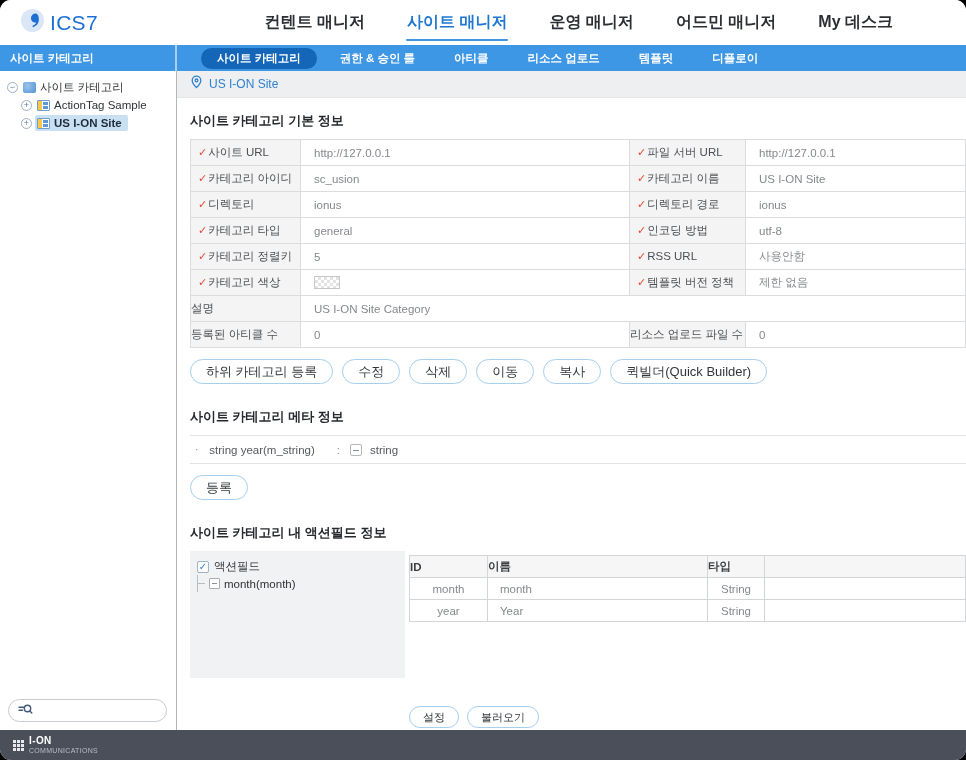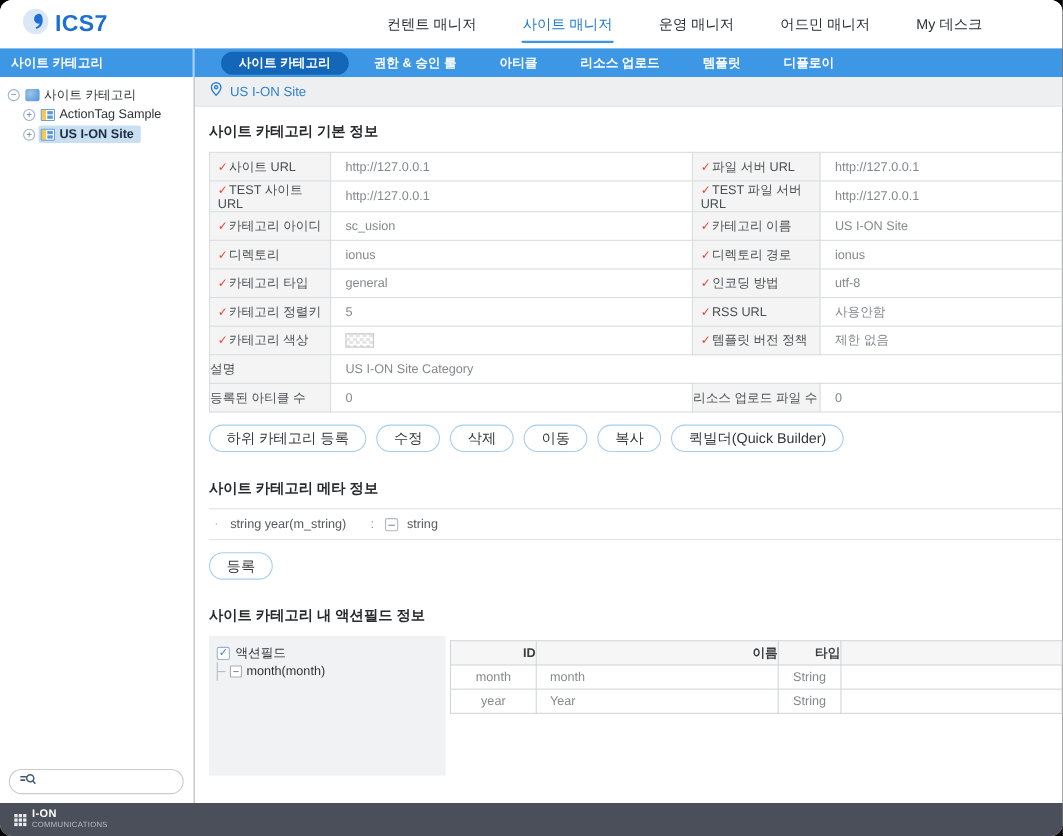--- a/index.html
+++ b/index.html
@@ -3,23 +3,23 @@
 <meta charset="utf-8">
 <style>
   *{margin:0;padding:0;box-sizing:border-box}
   html,body{background:#000}
   body{font-family:"Liberation Sans","DejaVu Sans",sans-serif;}
   .page{width:966px;height:760px;background:#fff;border-radius:11px;overflow:hidden;display:flex;flex-direction:column;position:relative}
 
   
   .topbar{flex:0 0 44px;display:flex;align-items:center;background:#fff;padding-left:20px}
   .logo{display:flex;align-items:center;gap:5px;cursor:pointer}
-  .logo-text{font-size:21px;font-weight:700;color:#1c6fd3;letter-spacing:.3px}
+  .logo-text{font-size:21px;font-weight:400;color:#1c6fd3;letter-spacing:.3px}
   .topnav{margin-left:auto;display:flex;gap:40px;padding-right:72px}
-  .nav-item{font-size:13px;font-weight:400;color:#2b2f33;cursor:pointer;position:relative;padding:12px 1px}
+  .nav-item{font-size:16px;font-weight:700;color:#2b2f33;cursor:pointer;position:relative;padding:12px 1px}
   .nav-item.active{color:#1e78d0}
   .nav-item.active::after{content:"";position:absolute;left:0;right:0;bottom:4px;height:2px;background:#3f94e4;border-radius:1px}
 
   
   .bluebar{flex:0 0 26px;background:#3e97e5;display:flex;align-items:stretch}
   .side-title{flex:0 0 177px;display:flex;align-items:center;padding-left:10px;color:#fff;font-size:11.5px;font-weight:700;border-right:2px solid rgba(255,255,255,.55)}
   .tabbar{display:flex;align-items:center;padding-left:24px}
   .tab{color:#fff;font-size:11.5px;font-weight:700;padding:3px 16px;border-radius:12px;margin-right:7px;cursor:pointer;white-space:nowrap}
   .tab.active{background:#1366b8}
 
@@ -70,21 +70,21 @@
   .af-row{display:flex;align-items:center;gap:5px;height:17px;font-size:11.5px;color:#2f3337;cursor:pointer}
   .cbx{width:12px;height:12px;border:1px solid #9fb3c7;border-radius:2px;background:#fff;color:#2e7fd4;font-size:10px;font-weight:700;line-height:10px;text-align:center;cursor:pointer;flex:0 0 12px}
   .af-children{border-left:1px solid #b8bdc2}
   .af-child{display:flex;align-items:center;gap:4px;height:17px;font-size:11.5px;color:#2f3337;cursor:pointer}
   .af-child::before{content:"";width:7px;height:1px;background:#b8bdc2}
   .bbox{width:11px;height:11px;border:1px solid #a9aeb3;border-radius:1px;background:#fff;position:relative;flex:0 0 11px;cursor:pointer}
   .bbox::after{content:"";position:absolute;left:2px;right:2px;top:4px;height:1px;background:#8a9095}
   .af-right{flex:1;min-width:0;margin-left:4px}
   .af-table{width:100%;border-collapse:collapse;table-layout:fixed;border:1px solid #b8bcc0;margin-top:4px}
   .af-table th,.af-table td{border:1px solid #d3d6d8;height:22px;font-size:11.5px}
-  .af-table th{background:#f6f6f7;color:#3a3e42;font-weight:700;text-align:right}
+  .af-table th{background:#f6f6f7;color:#3a3e42;font-weight:700;text-align:left}
   .af-table td{color:#85898d;text-align:center}
   .af-table td.name{text-align:left;padding-left:12px}
   .af-btns{margin-top:84px;gap:8px}
   .section-end{border-top:1px solid #e3e5e7;margin-top:9px}
 
   
   .footer{flex:0 0 30px;background:#4b4f5a;display:flex;align-items:center;padding-left:13px;gap:5px}
   .f-grid{display:grid;grid-template-columns:repeat(3,3px);grid-auto-rows:3px;gap:1px}
   .f-grid span{background:#e8eaed;display:block}
   .f-line1{font-size:10px;font-weight:700;color:#fff;letter-spacing:.4px;line-height:1.15}
@@ -181,26 +181,20 @@
               <col style="width:110px">
               <col style="width:329px">
               <col style="width:116px">
               <col>
             </colgroup>
           <tbody>
               <tr>
             <td class="lbl"><span class="req">✓</span><span>사이트 URL</span></td>
             <td class="val">http://127.0.0.1</td>
             <td class="lbl"><span class="req">✓</span><span>파일 서버 URL</span></td>
-            <td class="val">http://127.0.0.1</td>
-          </tr>
-          <tr>
-            <td class="lbl"><span class="req">✓</span><span>TEST 사이트 URL</span></td>
-            <td class="val">http://127.0.0.1</td>
-            <td class="lbl"><span class="req">✓</span><span>TEST 파일 서버 URL</span></td>
             <td class="val">http://127.0.0.1</td>
           </tr>
           <tr>
             <td class="lbl"><span class="req">✓</span><span>카테고리 아이디</span></td>
             <td class="val">sc_usion</td>
             <td class="lbl"><span class="req">✓</span><span>카테고리 이름</span></td>
             <td class="val">US I-ON Site</td>
           </tr>
           <tr>
             <td class="lbl"><span class="req">✓</span><span>디렉토리</span></td>

